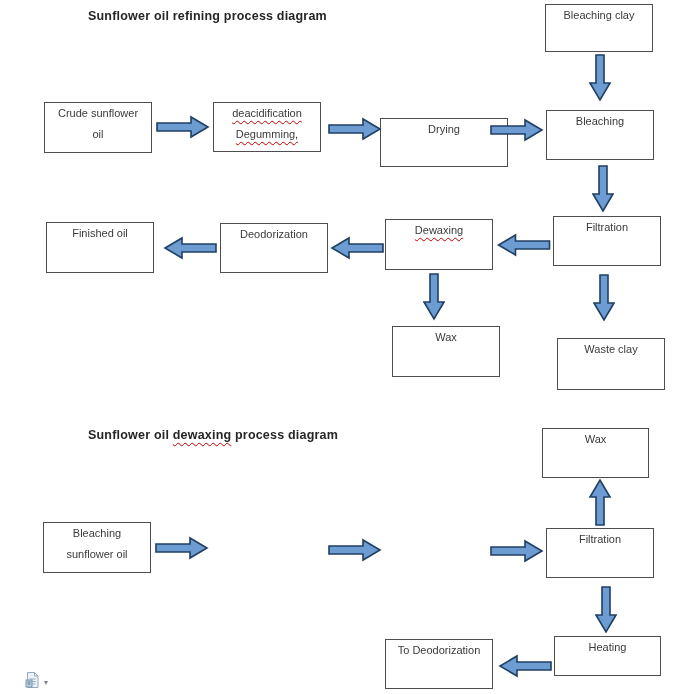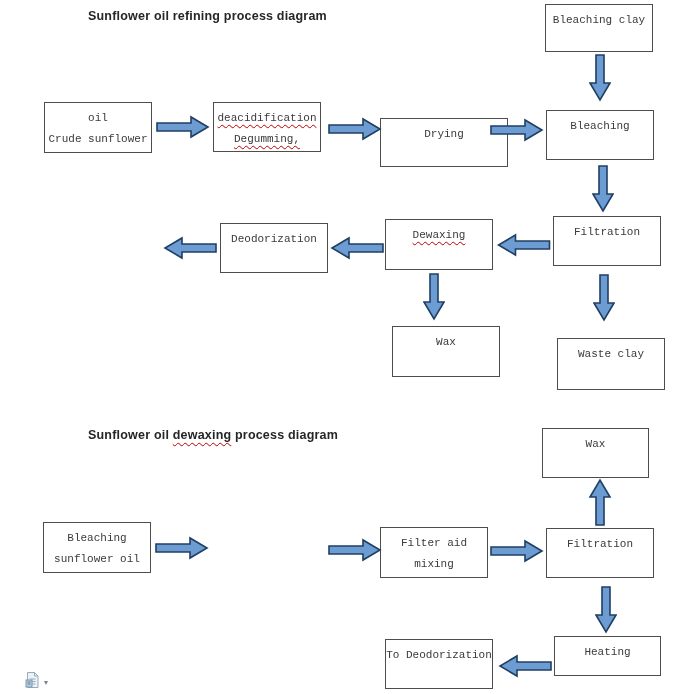--- a/index.html
+++ b/index.html
@@ -6,21 +6,21 @@
     --arrow-fill:#6C9CD2; --arrow-stroke:#1F3F63; --box-border:#4d4d4d;
     --text:#3a3a3a; --title:#262626; --squiggle:#c00000; --page-bg:#ffffff;
   }
   html,body{margin:0;padding:0;background:#fff;}
   #page{position:relative;width:695px;height:694px;background:var(--page-bg);
         font-family:"Liberation Sans",sans-serif;overflow:hidden;}
   .title{position:absolute;font-weight:bold;font-size:12.5px;color:var(--title);
          letter-spacing:.2px;white-space:nowrap;}
   .node{position:absolute;background:#fff;border:1px solid var(--box-border);
         box-sizing:border-box;text-align:center;color:var(--text);
-        font-size:11px;line-height:21px;padding-top:5px;font-family:Liberation Mono, monospace;}
+        font-size:11px;line-height:21px;}
   .nl{display:block;}
   .sq{text-decoration:underline;text-decoration-style:wavy;
       text-decoration-color:var(--squiggle);text-decoration-thickness:1px;
       text-underline-offset:3px;}
   .arrow{position:absolute;display:block;}
   .ap{fill:var(--arrow-fill);stroke:var(--arrow-stroke);stroke-width:1.6;stroke-linejoin:miter;}
   .paste-btn{position:absolute;left:25px;top:671px;display:flex;align-items:flex-start;
              gap:4px;cursor:pointer;background:none;border:none;padding:0;}
   .chev{font-size:8px;color:#7a828a;line-height:10px;margin-top:7px;}
 </style>
@@ -29,22 +29,22 @@
 
 <div id="page">
 
   <div class="title" style="left:88px;top:9px;">Sunflower oil refining process diagram</div>
 
   <div class="node" style="left:545px;top:4px;width:108px;height:48px;">
     <span class="nl">Bleaching clay</span>
   </div>
 
   <div class="node" style="left:44px;top:102px;width:108px;height:51px;">
+    <span class="nl">Crude sunflower</span>
     <span class="nl">oil</span>
-    <span class="nl">Crude sunflower</span>
   </div>
 
   <div class="node" style="left:213px;top:102px;width:108px;height:50px;">
     <span class="nl sq">deacidification</span>
     <span class="nl sq">Degumming,</span>
   </div>
 
   <div class="node" style="left:380px;top:118px;width:128px;height:49px;">
     <span class="nl">Drying</span>
   </div>
@@ -58,20 +58,23 @@
   </div>
 
   <div class="node" style="left:385px;top:219px;width:108px;height:51px;">
     <span class="nl sq">Dewaxing</span>
   </div>
 
   <div class="node" style="left:220px;top:223px;width:108px;height:50px;">
     <span class="nl">Deodorization</span>
   </div>
 
+  <div class="node" style="left:46px;top:222px;width:108px;height:51px;">
+    <span class="nl">Finished oil</span>
+  </div>
 
   <div class="node" style="left:392px;top:326px;width:108px;height:51px;">
     <span class="nl">Wax</span>
   </div>
 
   <div class="node" style="left:557px;top:338px;width:108px;height:52px;">
     <span class="nl">Waste clay</span>
   </div>
 
   <svg class="arrow" style="left:156px;top:115px;" width="54" height="24" viewBox="0 0 54 24">
@@ -112,23 +115,20 @@
   <div class="node" style="left:542px;top:428px;width:107px;height:50px;">
     <span class="nl">Wax</span>
   </div>
 
   <div class="node" style="left:43px;top:522px;width:108px;height:51px;">
     <span class="nl">Bleaching</span>
     <span class="nl">sunflower oil</span>
   </div>
 
 
-  <div class="node" style="left:380px;top:527px;width:108px;height:51px;">
-    <span class="nl">Filter aid mixing</span>
-  </div>
 
   <div class="node" style="left:546px;top:528px;width:108px;height:50px;">
     <span class="nl">Filtration</span>
   </div>
 
   <div class="node" style="left:554px;top:636px;width:107px;height:40px;">
     <span class="nl">Heating</span>
   </div>
 
   <div class="node" style="left:385px;top:639px;width:108px;height:50px;">

